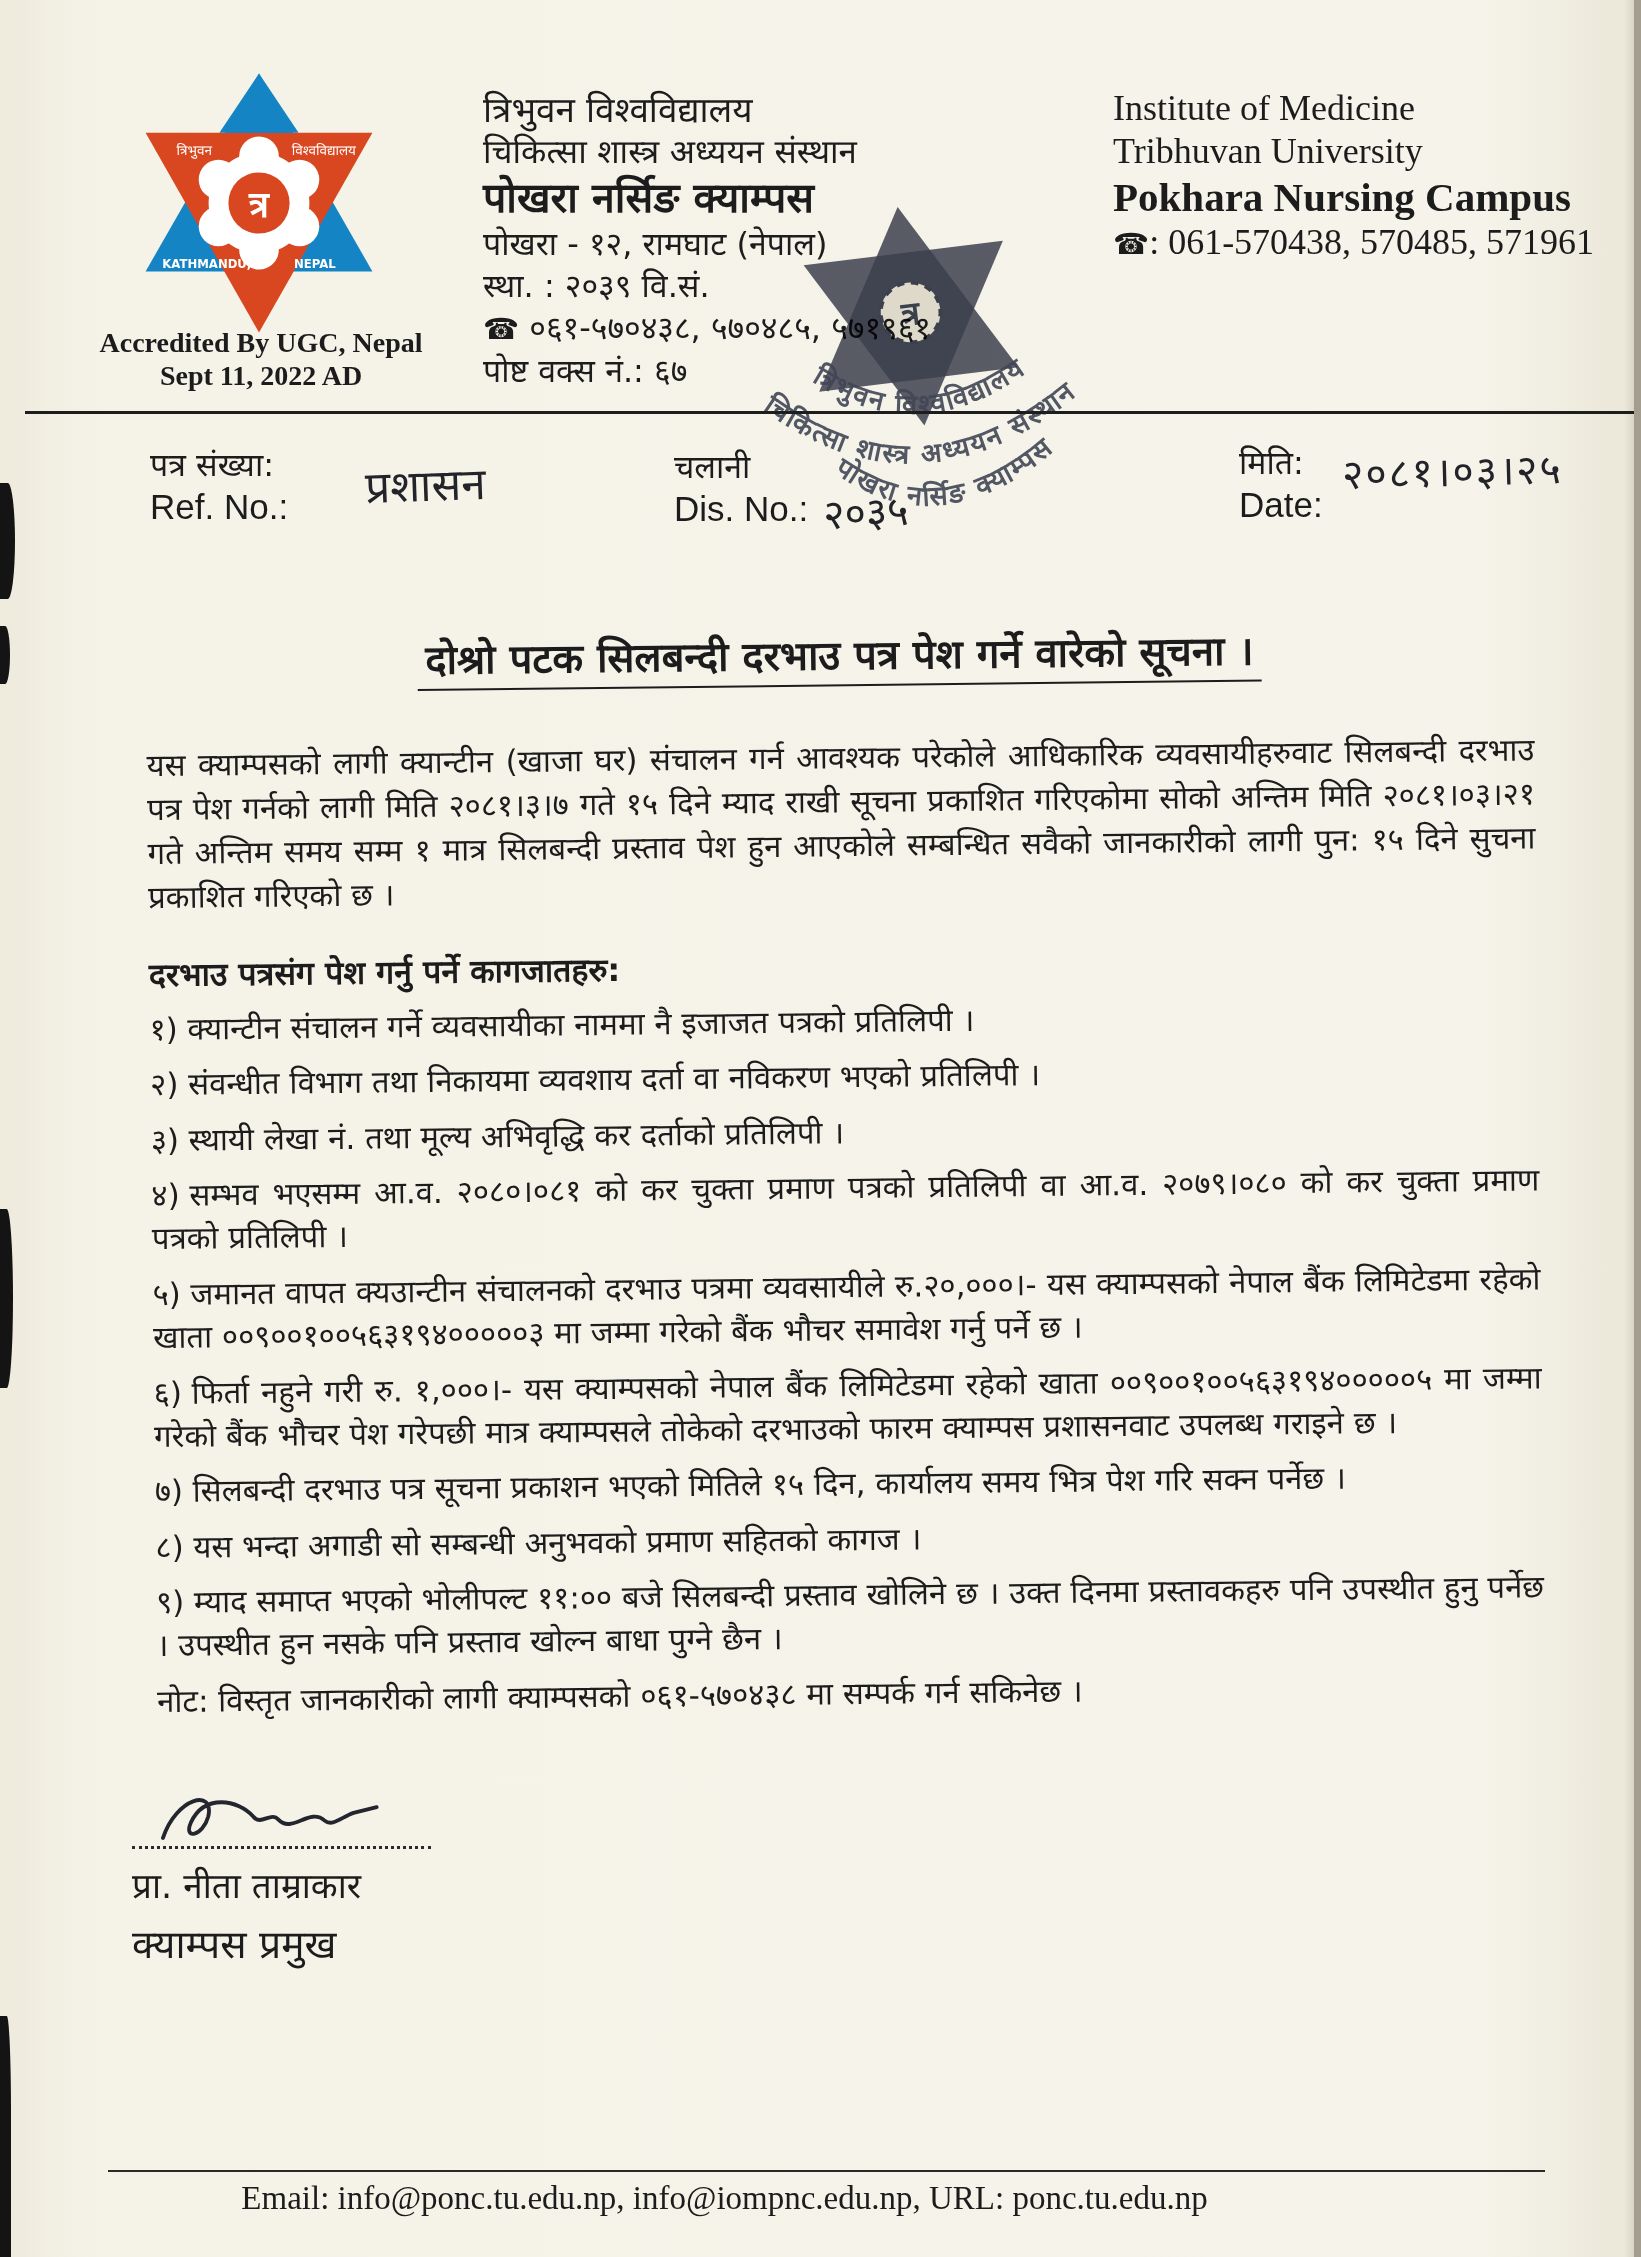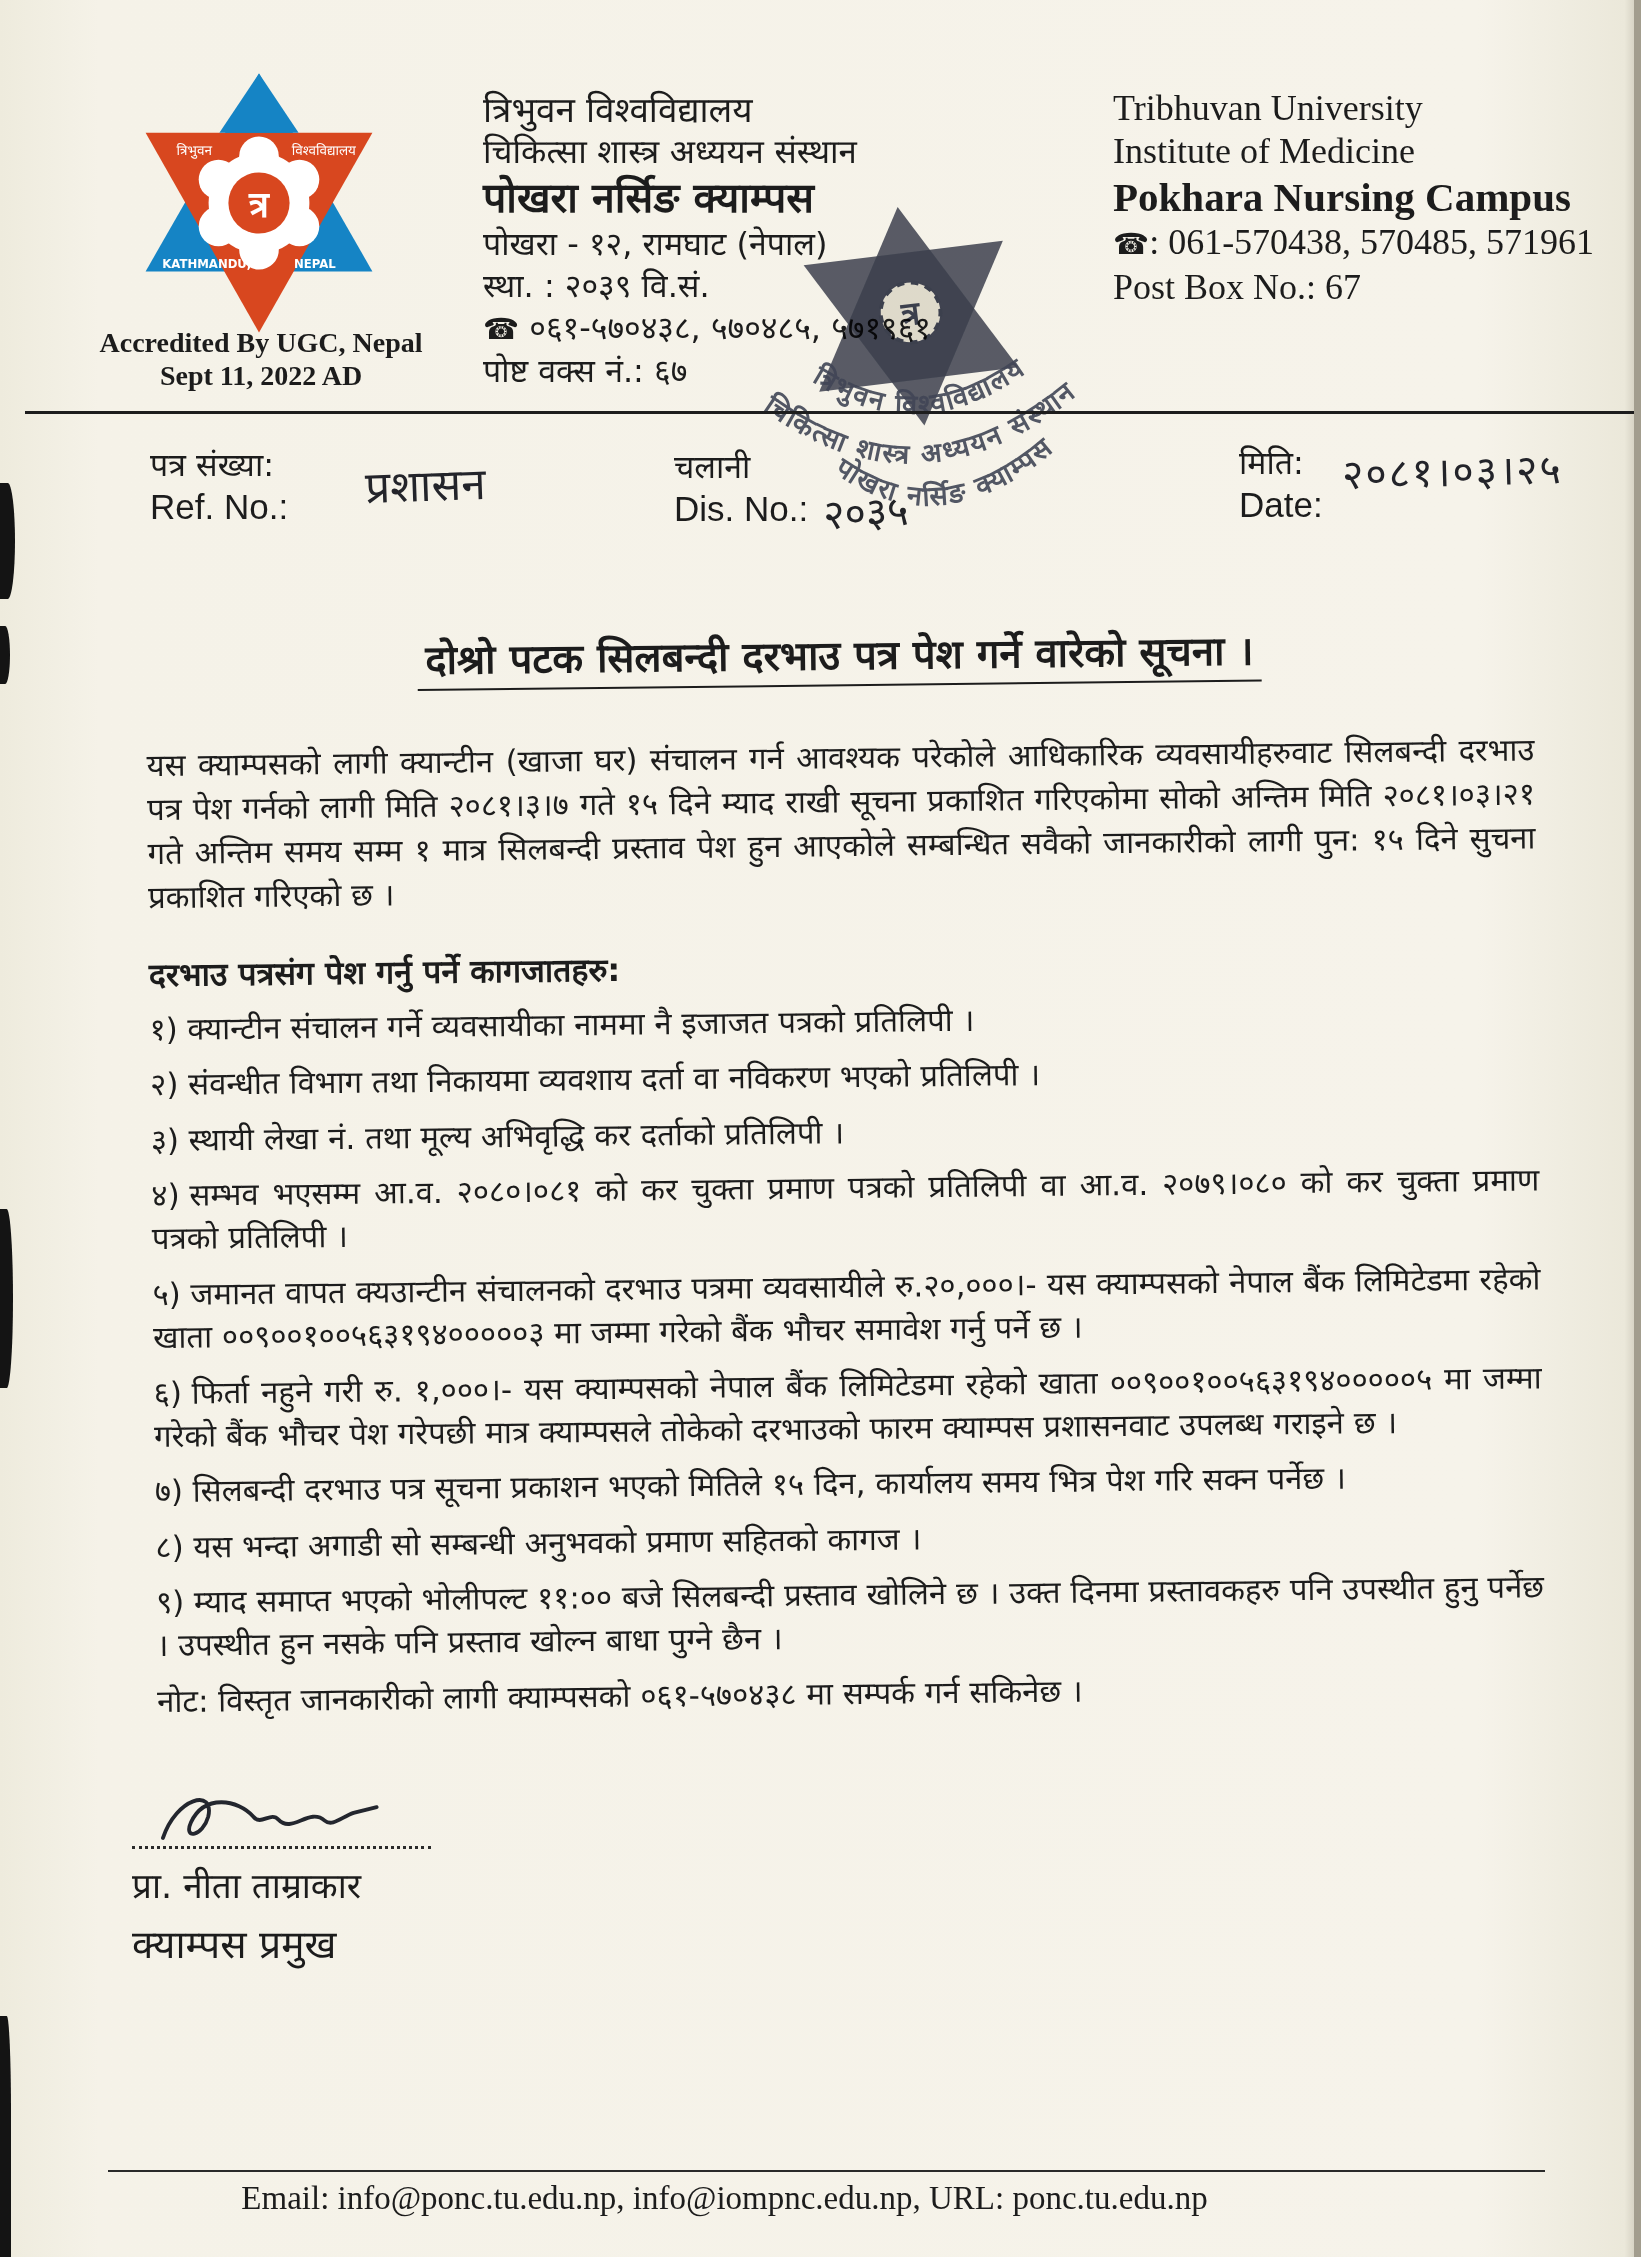--- a/index.html
+++ b/index.html
@@ -95,25 +95,24 @@
     <div class="l1">त्रिभुवन विश्वविद्यालय</div>
     <div class="l2">चिकित्सा शास्त्र अध्ययन संस्थान</div>
     <div class="campus">पोखरा नर्सिङ क्याम्पस</div>
     <div class="l4">पोखरा - १२, रामघाट (नेपाल)</div>
     <div class="l4">स्था. : २०३९ वि.सं.</div>
     <div class="l4"><span class="phone-ic">☎</span> <span>०६१-५७०४३८, ५७०४८५, ५७१९६१</span></div>
     <div class="l4">पोष्ट वक्स नं.: ६७</div>
   </div>
 
   <div class="en-col">
+    <div>Institute of Medicine</div>
     <div>Tribhuvan University</div>
-    <div>Institute of Medicine</div>
     <div class="campus">Pokhara Nursing Campus</div>
     <div><span class="phone-ic">☎</span><span>: 061-570438, 570485, 571961</span></div>
-    <div>Post Box No.: 67</div>
   </div>
 
   <svg class="stamp" viewBox="0 0 400 370">
     <defs>
       <path id="arcA" d="M 62 172 Q 195 280 332 162" fill="none"></path>
       <path id="arcB" d="M 28 214 Q 198 344 368 198" fill="none"></path>
       <path id="arcC" d="M 98 276 Q 218 372 348 252" fill="none"></path>
     </defs>
     <g transform="rotate(-7 195 150)" fill="#2f3447">
       <polygon points="192,8 88,188 296,188" fill-opacity="0.85"></polygon>

